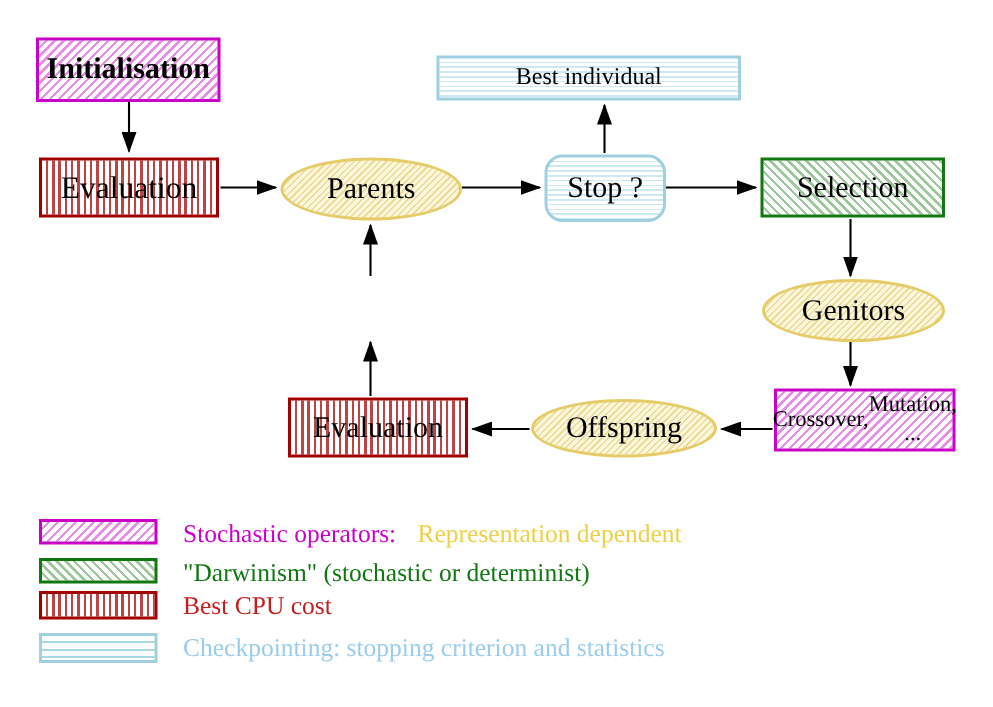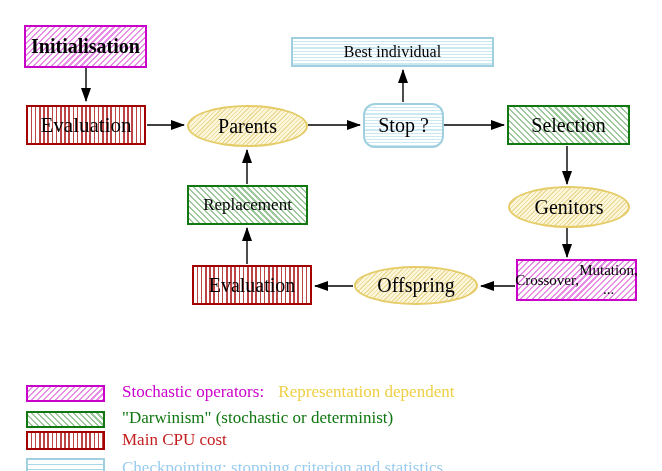--- a/index.html
+++ b/index.html
@@ -49,21 +49,21 @@
   #node-offspring{left:354px;top:266px;width:124px;height:39px;font-size:20px;}
   #node-evaluation-bottom{left:192px;top:265px;width:120px;height:40px;font-size:20px;}
   #node-replacement{left:187px;top:185px;width:121px;height:40px;font-size:17px;}
   #node-generation{
     left:328px;top:170px;width:172px;height:82px;border:4px dashed #F07878;border-radius:50%;
     color:#EE8C8C;font-size:21px;background:transparent;
   }
   
   #arrows{position:absolute;left:0;top:0;width:662px;height:471px;pointer-events:none;}
   
-  .legend-row{position:absolute;left:26px;display:flex;align-items:flex-end;margin-top:36px;}
+  .legend-row{position:absolute;left:26px;display:flex;align-items:flex-start;}
   .legend-swatch{width:79px;height:17px;box-sizing:border-box;flex:0 0 auto;}
   .legend-text{margin-left:17px;font-size:17px;white-space:nowrap;}
   #legend-row-1{top:346px;} #legend-row-2{top:372px;}
   #legend-row-3{top:394px;} #legend-row-4{top:422px;}
   #legend-row-3 .legend-swatch{height:19px;} #legend-row-4 .legend-swatch{height:20px;}
   .t-magenta{color:#CC00CC;} .t-yellow{color:#EECF45;margin-left:10px;}
   .t-green{color:#117711;} .t-red{color:#C41E1E;} .t-cyan{color:#99CCEE;}
 </style>
 </head>
 <body>
@@ -125,44 +125,41 @@
   </div>
 
   <div class="node ellipse-yellow" id="node-offspring">
     <span>Offspring</span>
   </div>
 
   <div class="node stripes-red" id="node-evaluation-bottom">
     <span>Evaluation</span>
   </div>
 
-  <div class="node hatch-green" id="node-replacement">
-    <span>Replacement</span>
-  </div>
 
 
   <div class="legend-row" id="legend-row-1">
     <div class="legend-swatch hatch-magenta"></div>
     <div class="legend-text">
       <span class="t-magenta">Stochastic operators:</span>
       <span class="t-yellow">Representation dependent</span>
     </div>
   </div>
 
   <div class="legend-row" id="legend-row-2">
     <div class="legend-swatch hatch-green"></div>
     <div class="legend-text">
       <span class="t-green">"Darwinism" (stochastic or determinist)</span>
     </div>
   </div>
 
   <div class="legend-row" id="legend-row-3">
     <div class="legend-swatch stripes-red"></div>
     <div class="legend-text">
-      <span class="t-red">Main CPU cost</span>
+      <span class="t-red">Best CPU cost</span>
     </div>
   </div>
 
   <div class="legend-row" id="legend-row-4">
     <div class="legend-swatch stripes-cyan-wide"></div>
     <div class="legend-text">
       <span class="t-cyan">Checkpointing: stopping criterion and statistics</span>
     </div>
   </div>
 

